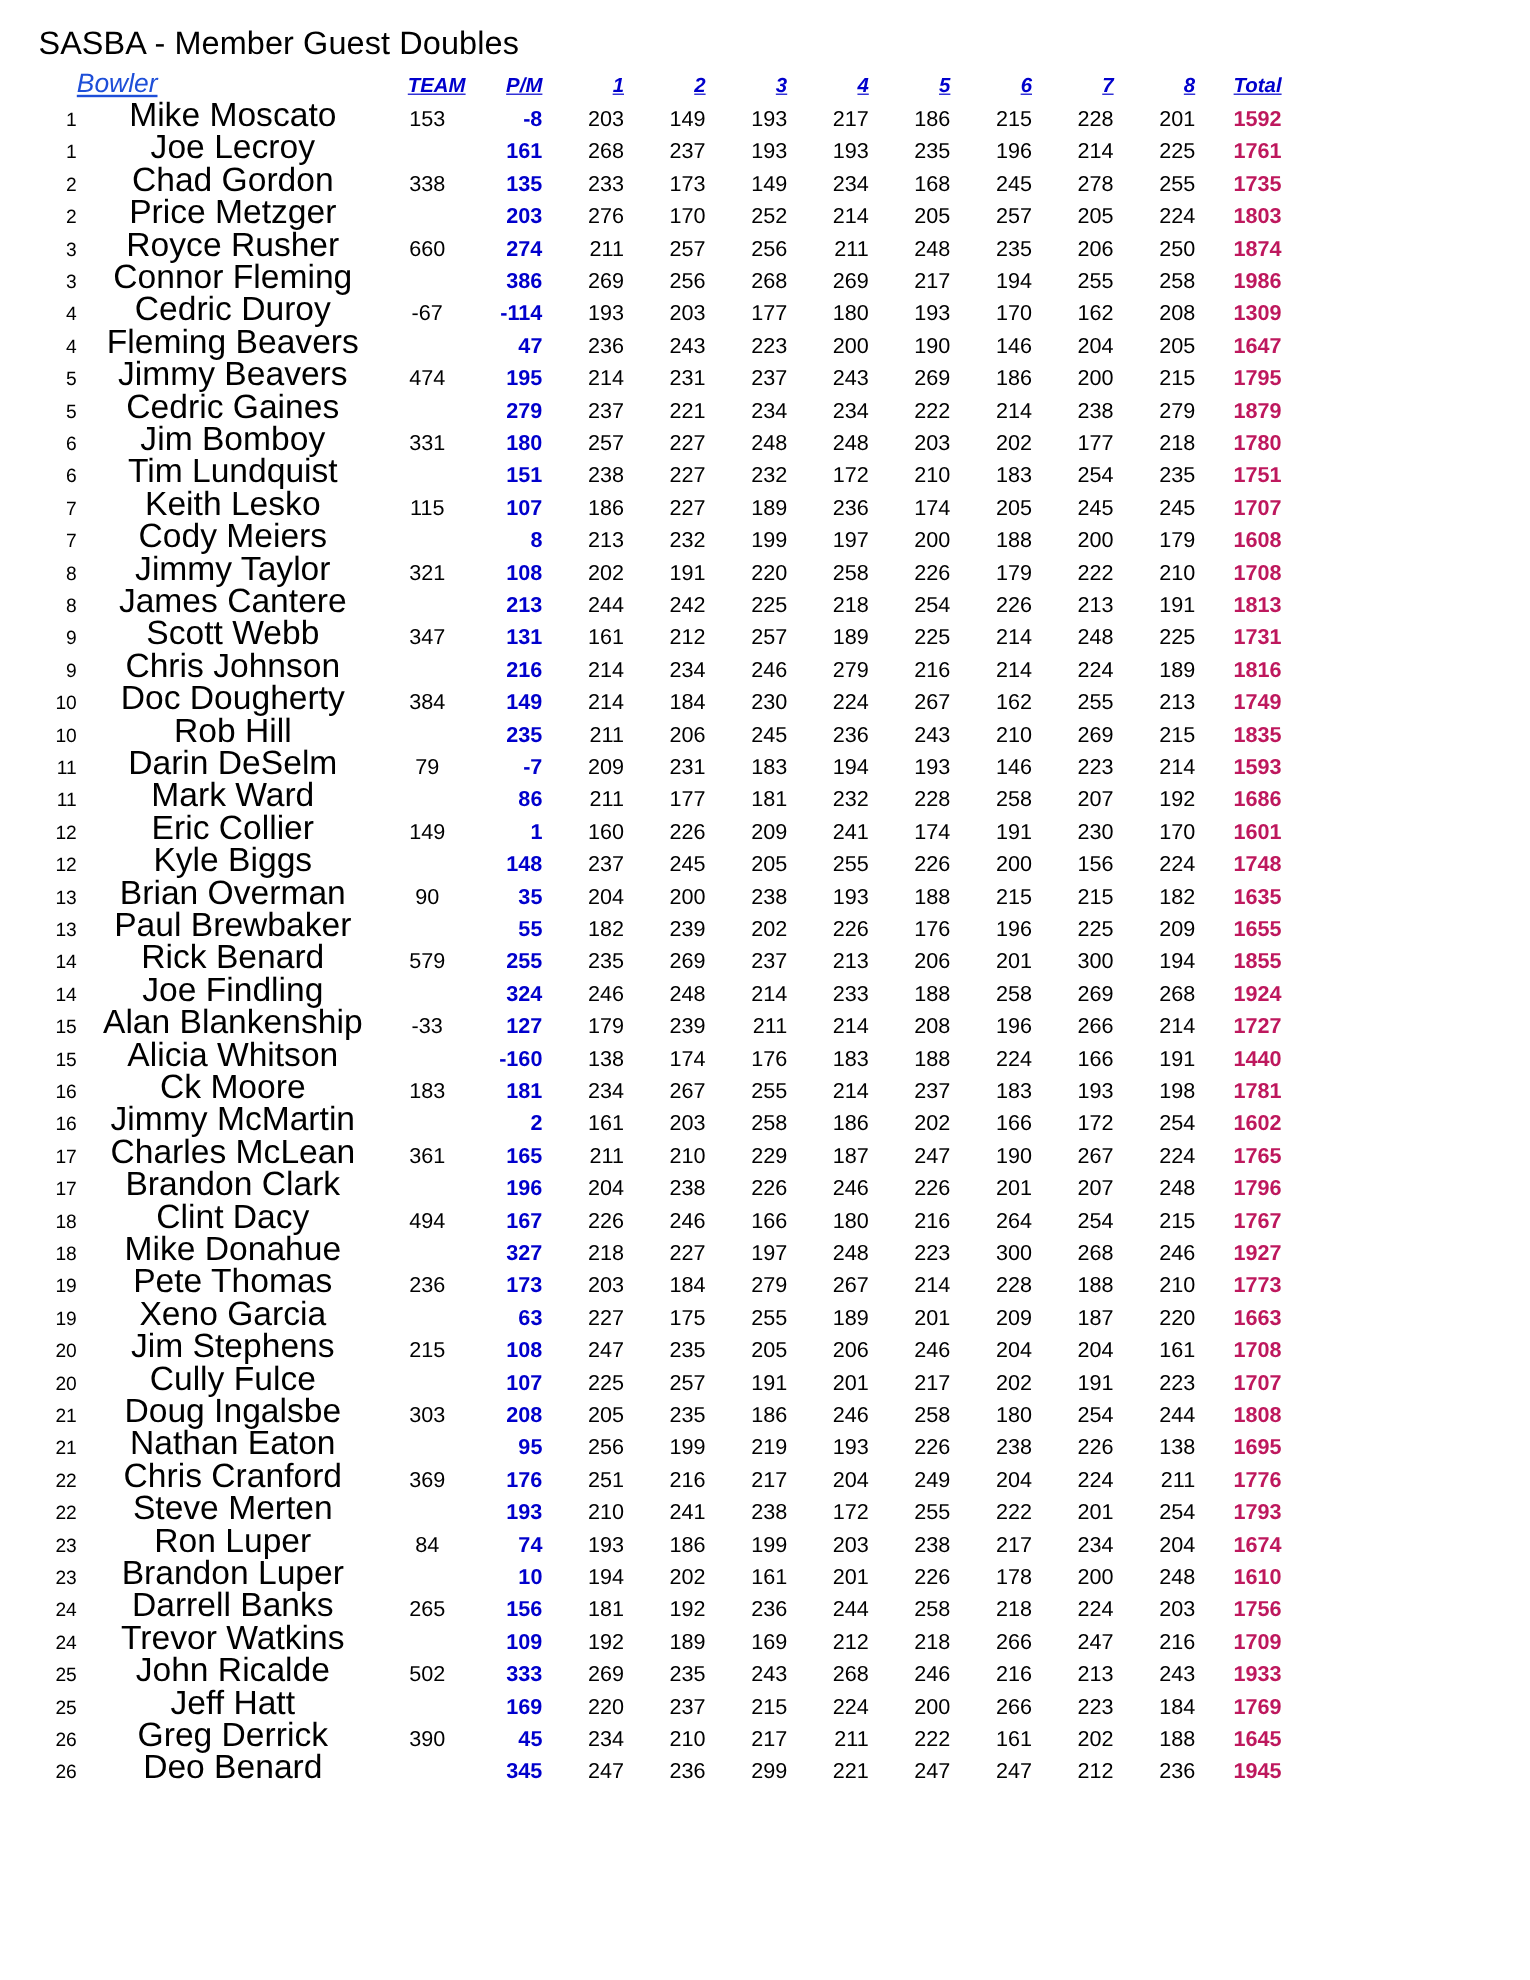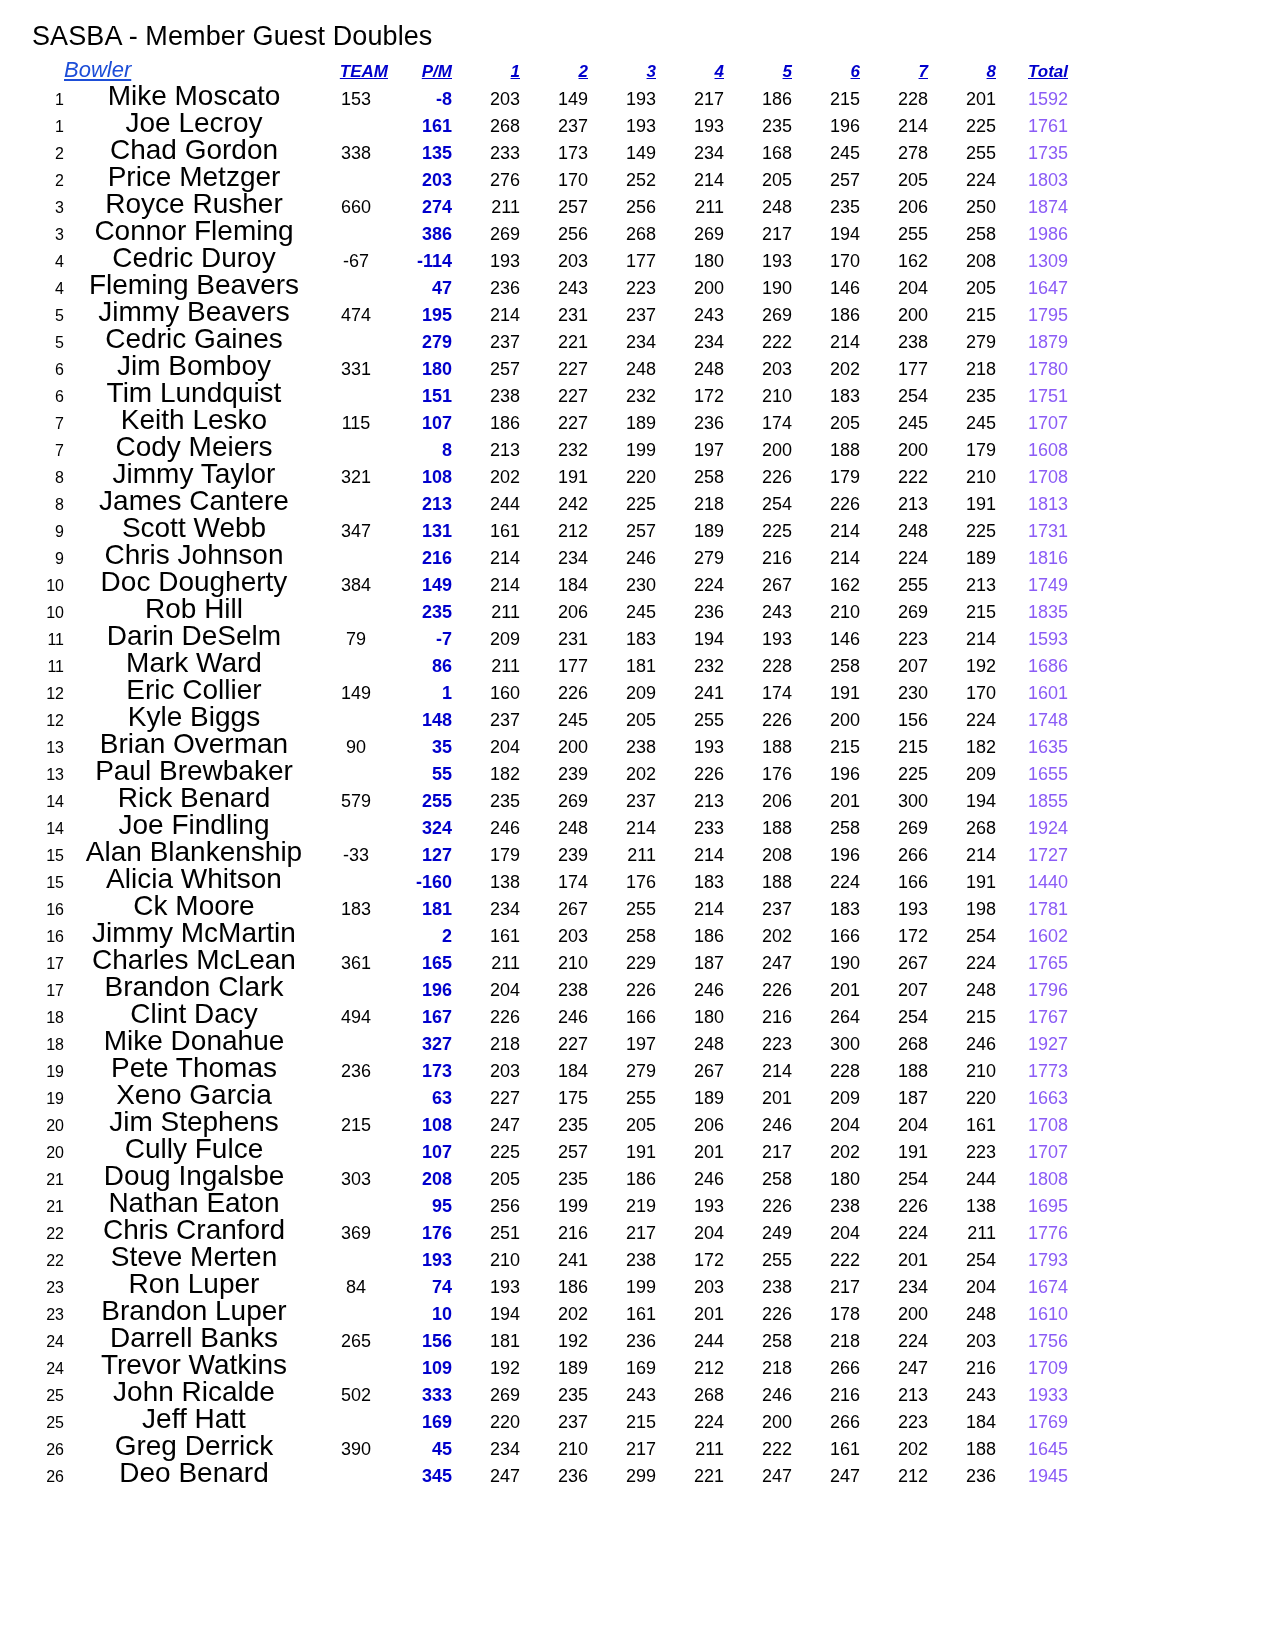--- a/index.html
+++ b/index.html
@@ -100,23 +100,23 @@
     width: 64px;
   }
   td.game {
     font-size: 18px;
     text-align: right;
     color: #000000;
     width: 68px;
   }
   td.total {
     font-size: 18px;
-    font-weight: normal;
+    font-weight: bold;
     text-align: right;
-    color: #8b5cf6;
+    color: #be185d;
     width: 72px;
     padding-left: 8px;
   }
   tr.row { height: 26.4px; }
 </style>
 </head>
 <body>
 
 <div class="page">
 

